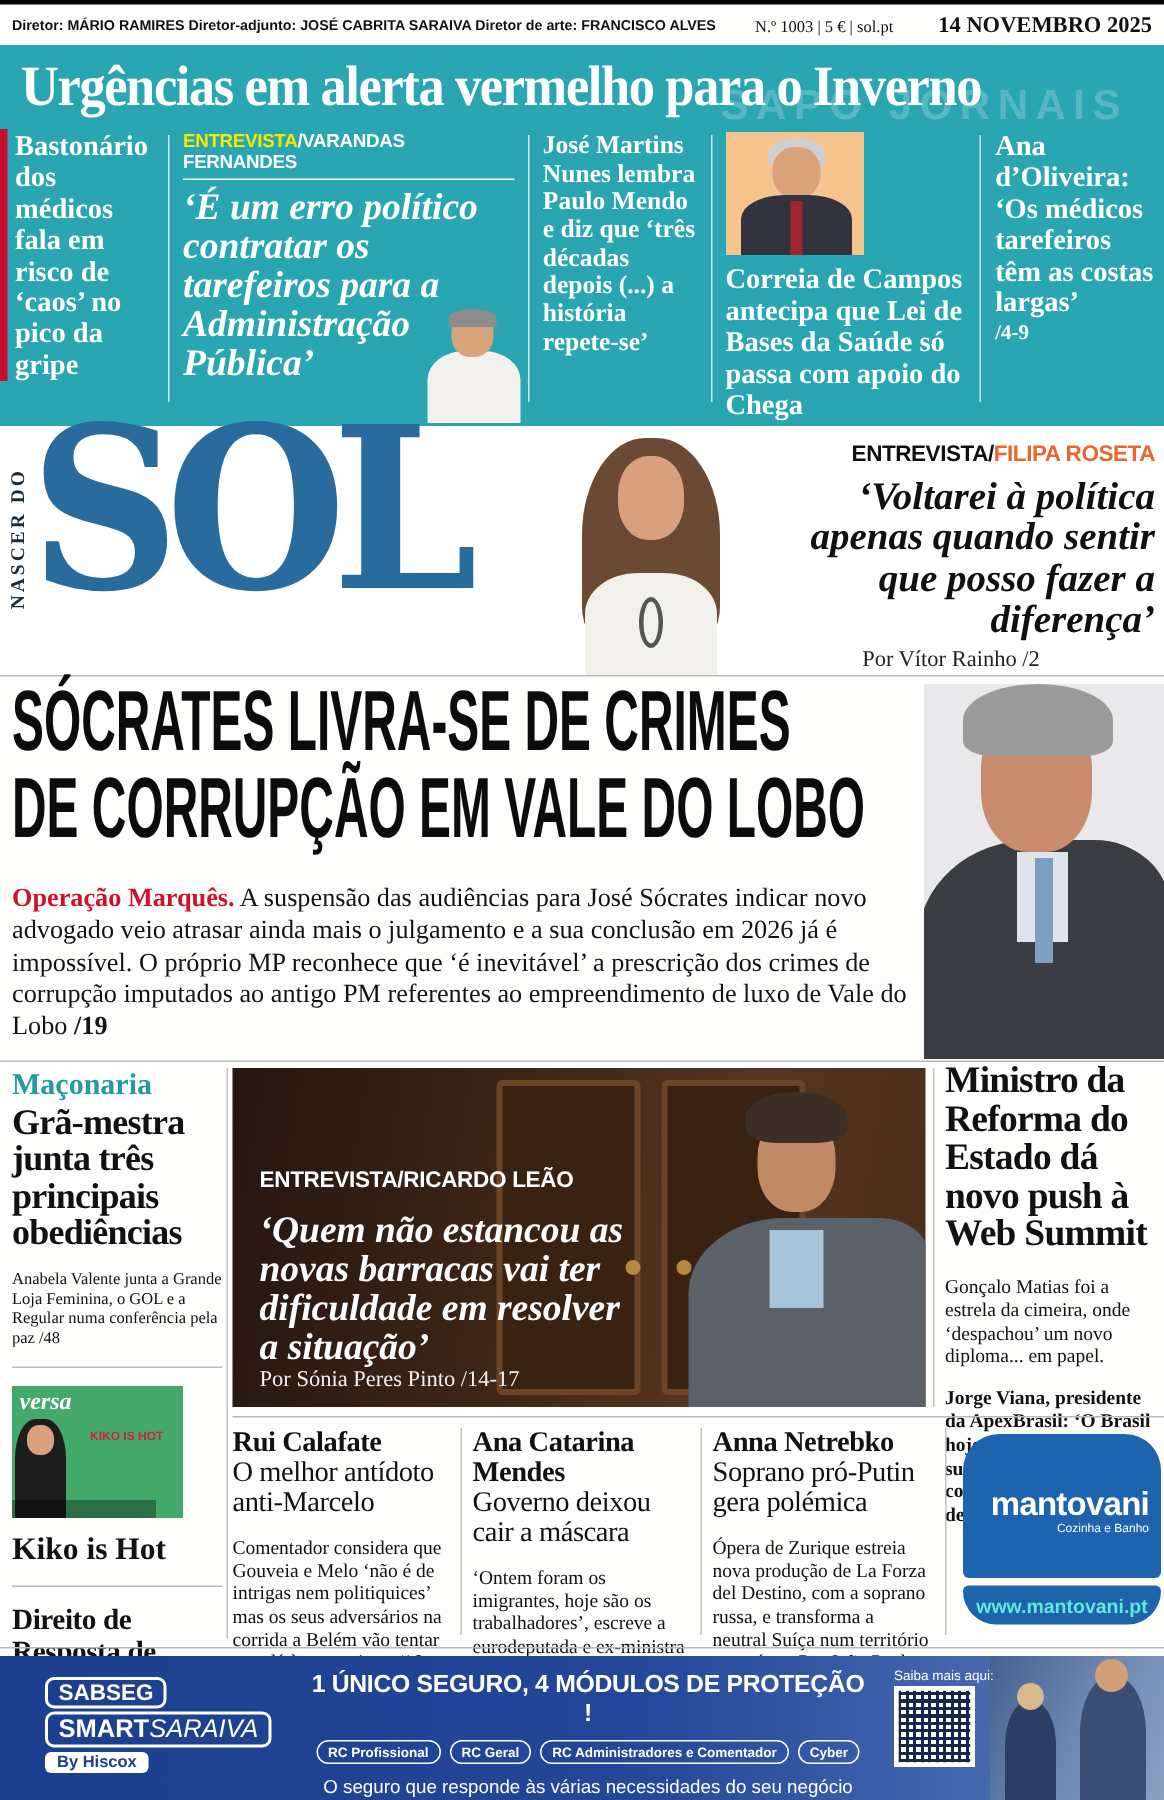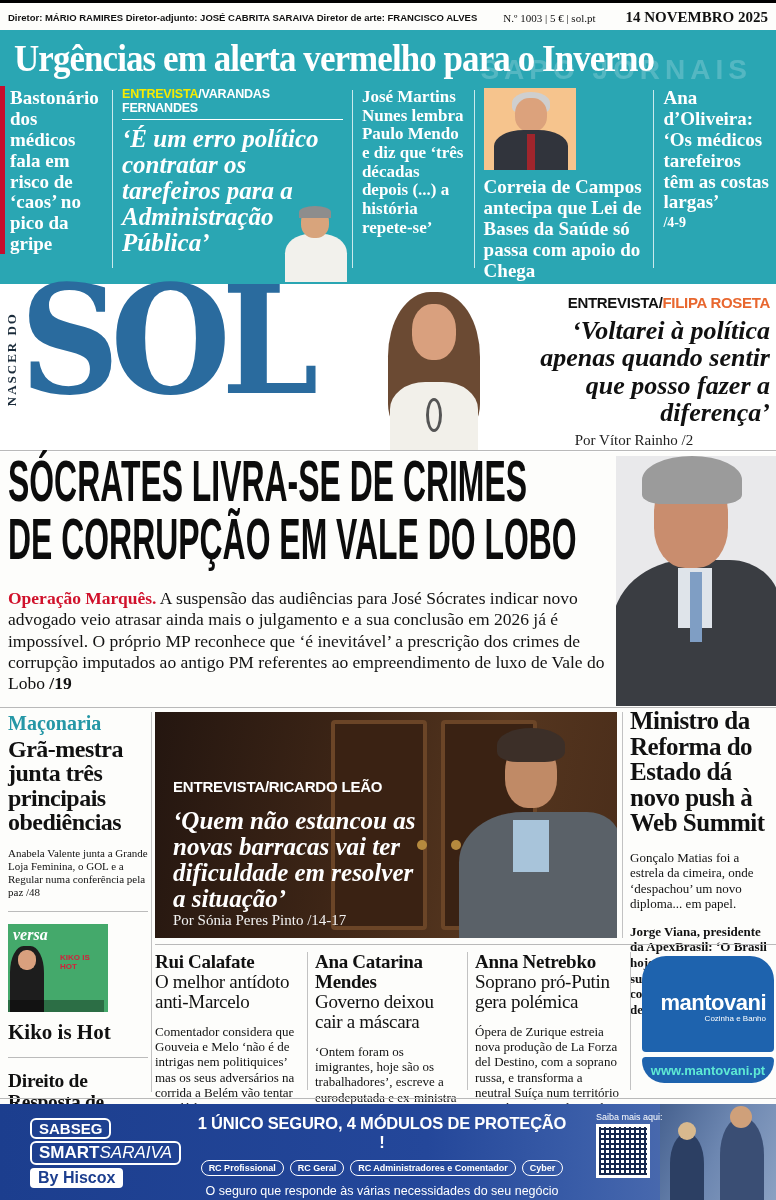--- a/index.html
+++ b/index.html
@@ -79,21 +79,21 @@
   .main-headline div { white-space:nowrap; transform:scaleX(0.56); transform-origin:left; }
   .lead { position:absolute; left:8px; top:136px; width:604px; font-size:17.5px; line-height:1.22; color:#131313; }
   .lead .lead-in { color:#d0112b; font-weight:bold; }
   .lead .pref { font-weight:bold; }
   
   .left-col { position:absolute; left:8px; top:712px; width:140px; }
   .kicker { color:#2597a6; font-weight:bold; font-size:20px; }
   .mas-head { font-size:24px; line-height:1.02; font-weight:600; letter-spacing:-0.5px; margin-top:2px; }
   .mas-body { margin-top:12px; font-size:11px; line-height:1.18; }
   .lc-div { height:1px; background:#bbb; margin:12px 0; }
-  .versa-cover { width:100px; height:88px; background:#44a96b; position:relative; overflow:hidden; }
+  .versa-cover { width:114px; height:88px; background:#44a96b; position:relative; overflow:hidden;text-align:center; }
   .versa-logo { position:absolute; left:5px; top:2px; color:#fff; font-style:italic; font-weight:bold; font-size:16px; }
   .versa-person { position:absolute; left:2px; top:22px; width:34px; height:66px; background:#1d1d1d; border-radius:40% 40% 0 0; }
   .versa-face { position:absolute; left:10px; top:26px; width:18px; height:20px; background:#d9a07e; border-radius:45%; }
   .versa-title { position:absolute; left:52px; top:30px; color:#d3203c; font-family:"Liberation Sans",sans-serif; font-weight:bold; font-size:8px; line-height:1.1; }
   .versa-strip { position:absolute; left:0; bottom:0; width:96px; height:12px; background:rgba(0,0,0,0.35); }
   .kiko-caption { font-size:21px; font-weight:bold; margin-top:8px; }
   .direito { font-size:19.5px; line-height:1.1; font-weight:600; letter-spacing:-0.3px; }
   .interview { position:absolute; left:155px; top:712px; width:462px; height:226px; overflow:hidden;
     background:linear-gradient(100deg,#241610 0%,#3d2516 40%,#55361f 70%,#4a2d1a 100%); }
   .door { position:absolute; top:8px; width:96px; height:210px; border:4px solid #6b4527; background:#3a2213; border-radius:4px; }
@@ -129,22 +129,22 @@
     display:flex; align-items:center; justify-content:center; }
   
   .banner { position:absolute; left:0; top:1104px; width:776px; height:96px;
     background:linear-gradient(90deg,#1c3e8e 0%,#24479a 55%,#3a5da8 75%,#5c79b5 100%);
     font-family:"Liberation Sans",sans-serif; color:#fff; overflow:hidden; }
   .sabseg { position:absolute; left:30px; top:14px; }
   .sb-box { display:inline-block; border:2px solid #fff; border-radius:6px; padding:0 7px; font-weight:bold; font-size:15px; }
   .sb-box2 { display:inline-block; border:2px solid #fff; border-radius:6px; padding:0 7px; font-size:17px; margin-top:2px; }
   .sb-box2 .it { font-style:italic; font-weight:normal; }
   .sb-box2 .bd { font-weight:bold; }
-  .sb-hiscox { display:inline-block; background:#fff; color:#1c3e8e; border-radius:4px; padding:1px 8px; font-size:16px; font-weight:bold; margin-top:3px; }
-  .bn-center { position:absolute; left:196px; top:10px; width:372px; text-align:center; }
+  .sb-hiscox { display:inline-block; background:#fff; color:#1c3e8e; border-radius:4px; padding:1px 8px; font-size:11px; font-weight:bold; margin-top:3px; }
+  .bn-center { position:absolute; left:206px; top:10px; width:372px; text-align:center; }
   .bn-title { font-size:16.5px; font-weight:bold; letter-spacing:-0.2px; }
   .bn-pills { margin-top:8px; display:flex; gap:6px; justify-content:center; }
   .pill { border:1.5px solid #fff; border-radius:13px; padding:2px 7px; font-size:9px; font-weight:bold; white-space:nowrap; }
   .bn-sub { margin-top:8px; font-size:12.5px; }
   .bn-cta { position:absolute; left:596px; top:8px; font-size:9px; }
   .qr { position:absolute; left:596px; top:20px; width:54px; height:54px; background:#fff;
     background-image:repeating-linear-gradient(0deg,#16274d 0 2px,transparent 2px 5px),
       repeating-linear-gradient(90deg,#16274d 0 2px,#fff 2px 5px); border:3px solid #fff; }
   .bn-people { position:absolute; left:660px; top:0; width:116px; height:96px;
     background:linear-gradient(115deg,#46618f 0%,#6d87b1 50%,#8ba1c2 100%); }

